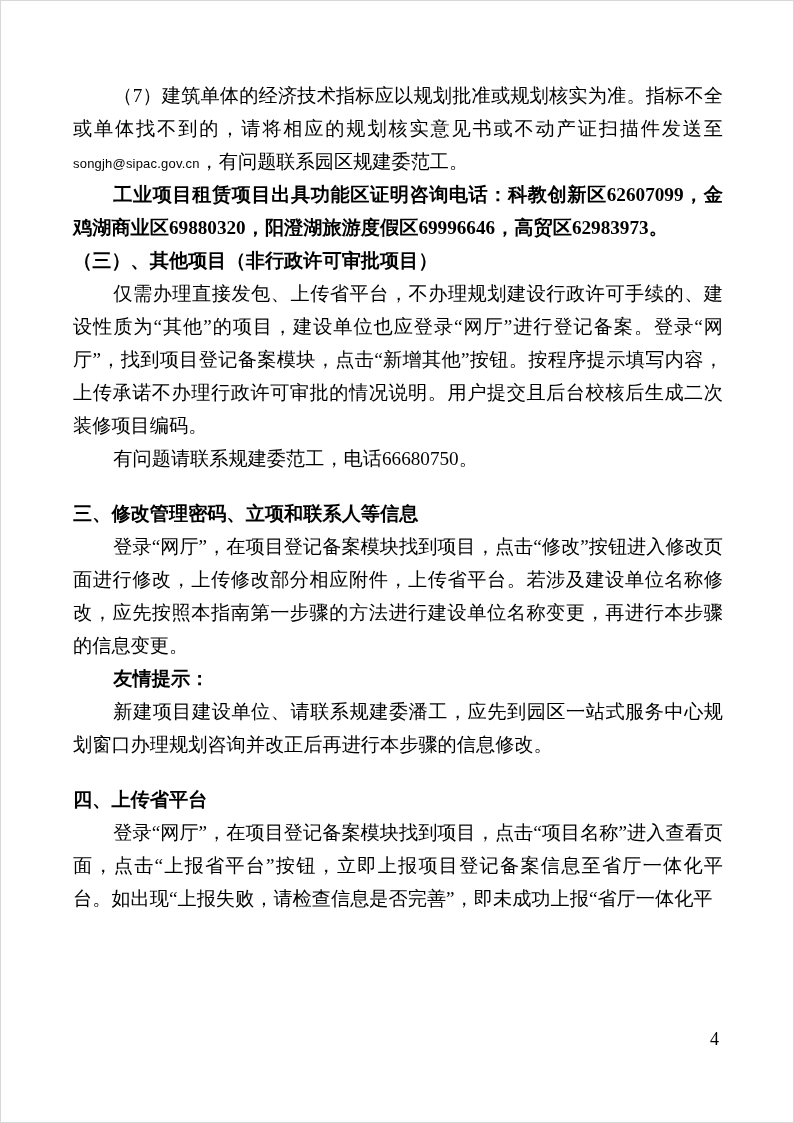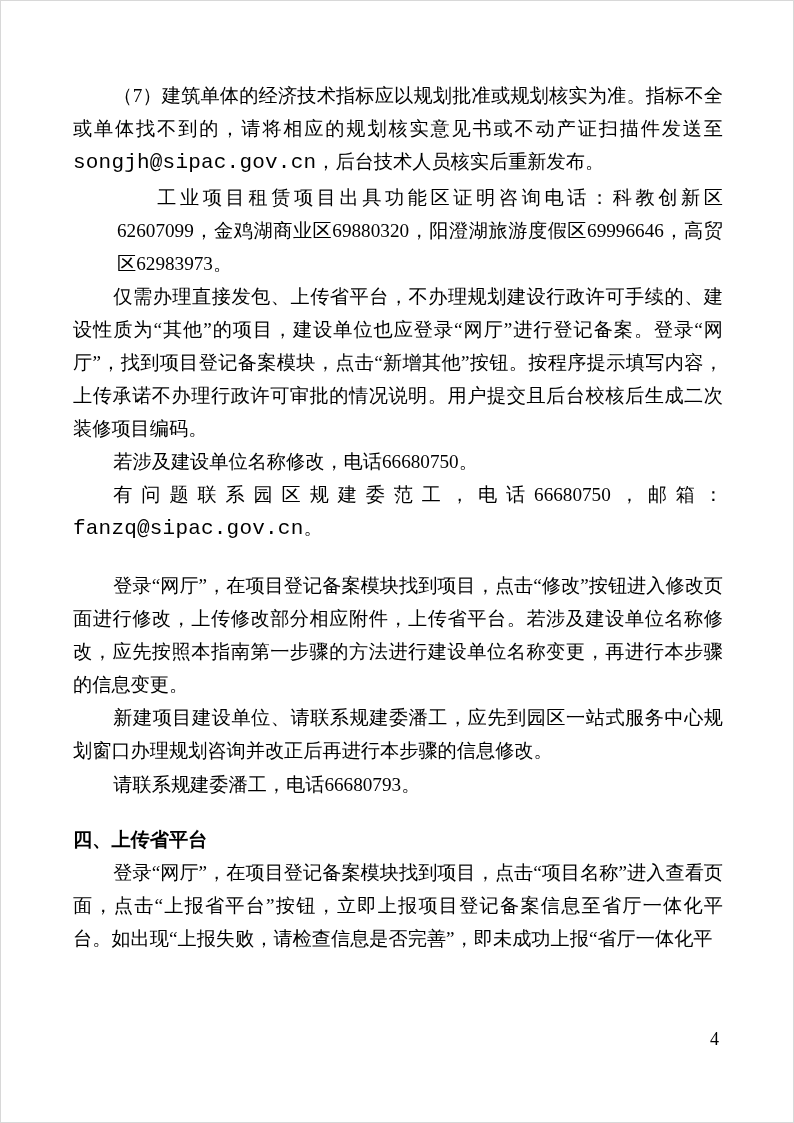--- a/index.html
+++ b/index.html
@@ -28,56 +28,56 @@
     text-align: justify;
     text-justify: inter-ideograph;
   }
   p {
     margin: 0 0 0 0;
   }
   .indent2 {
     text-indent: 2.1em;
   }
   .bold {
-    font-weight: normal;
-    margin-left: 44px;
+    font-weight: bold;
   }
   .heading {
     font-weight: bold;
     text-indent: 0;
   }
   .spacer-md {
     height: 22px;
   }
   .mono {
-    font-family: Liberation Mono, monospace;
-    font-size: 21px;
+    font-family: Liberation Sans, sans-serif;
+    font-size: 13px;
     letter-spacing: 0.2px;
   }
   .pagenum {
     position: absolute;
     right: 74px;
     top: 1028px;
     font-family: "Liberation Serif", "DejaVu Serif", serif;
     font-size: 18px;
     color: #000;
   }
 </style>
 </head>
 <body>
 
 <div class="page">
   <div class="content" id="body-root">
-      <p class="indent2"><span>（7）建筑单体的经济技术指标应以规划批准或规划核实为准。指标不全或单体找不到的，请将相应的规划核实意见书或不动产证扫描件发送至</span><span class="mono">songjh@sipac.gov.cn</span><span>，后台技术人员核实后重新发布。</span></p>
+      <p class="indent2"><span>（7）建筑单体的经济技术指标应以规划批准或规划核实为准。指标不全或单体找不到的，请将相应的规划核实意见书或不动产证扫描件发送至</span><span class="mono">songjh@sipac.gov.cn</span><span>，有问题联系园区规建委范工。</span></p>
       <p class="indent2 bold"><span>工业项目租赁项目出具功能区证明咨询电话：科教创新区62607099，金鸡湖商业区69880320，阳澄湖旅游度假区69996646，高贸区62983973。</span></p>
+      <p class="heading"><span>（三）、其他项目（非行政许可审批项目）</span></p>
       <p class="indent2"><span>仅需办理直接发包、上传省平台，不办理规划建设行政许可手续的、建设性质为“其他”的项目，建设单位也应登录“网厅”进行登记备案。登录“网厅”，找到项目登记备案模块，点击“新增其他”按钮。按程序提示填写内容，上传承诺不办理行政许可审批的情况说明。用户提交且后台校核后生成二次装修项目编码。</span></p>
-      <p class="indent2"><span>若涉及建设单位名称修改，电话66680750。</span></p>
-      <p class="indent2"><span>有问题联系园区规建委范工，电话66680750，邮箱：</span><span class="mono">fanzq@sipac.gov.cn</span><span>。</span></p>
+      <p class="indent2"><span>有问题请联系规建委范工，电话66680750。</span></p>
       <div class="spacer-md"></div>
+      <p class="heading"><span>三、修改管理密码、立项和联系人等信息</span></p>
       <p class="indent2"><span>登录“网厅”，在项目登记备案模块找到项目，点击“修改”按钮进入修改页面进行修改，上传修改部分相应附件，上传省平台。若涉及建设单位名称修改，应先按照本指南第一步骤的方法进行建设单位名称变更，再进行本步骤的信息变更。</span></p>
+      <p class="indent2 bold"><span>友情提示：</span></p>
       <p class="indent2"><span>新建项目建设单位、请联系规建委潘工，应先到园区一站式服务中心规划窗口办理规划咨询并改正后再进行本步骤的信息修改。</span></p>
-      <p class="indent2"><span>请联系规建委潘工，电话66680793。</span></p>
       <div class="spacer-md"></div>
       <p class="heading"><span>四、上传省平台</span></p>
       <p class="indent2"><span>登录“网厅”，在项目登记备案模块找到项目，点击“项目名称”进入查看页面，点击“上报省平台”按钮，立即上报项目登记备案信息至省厅一体化平台。如出现“上报失败，请检查信息是否完善”，即未成功上报“省厅一体化平</span></p>
     </div>
   <div class="pagenum">4</div>
 </div>
 
 </body></html>

